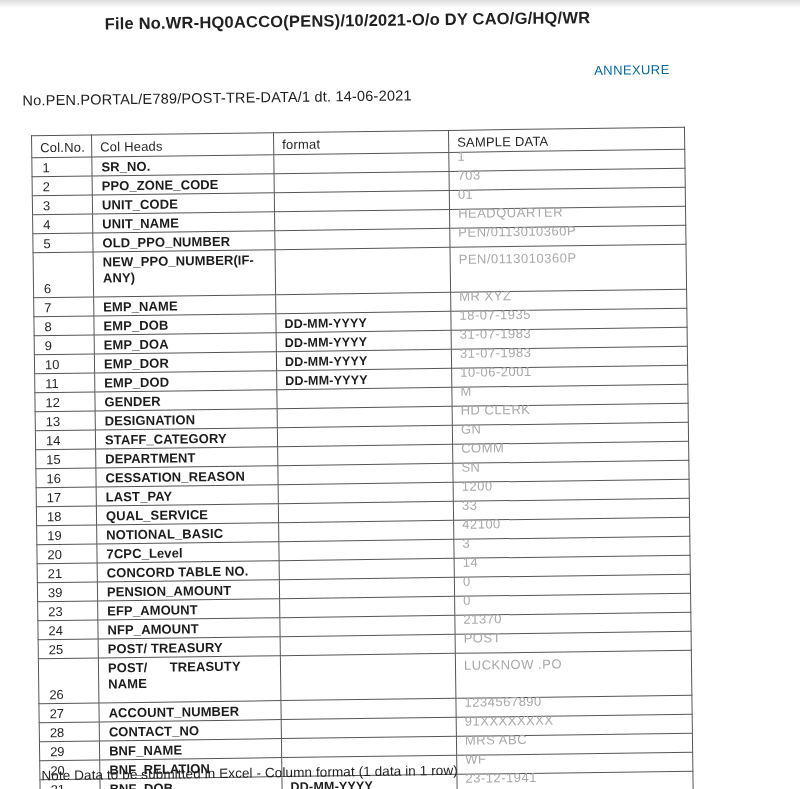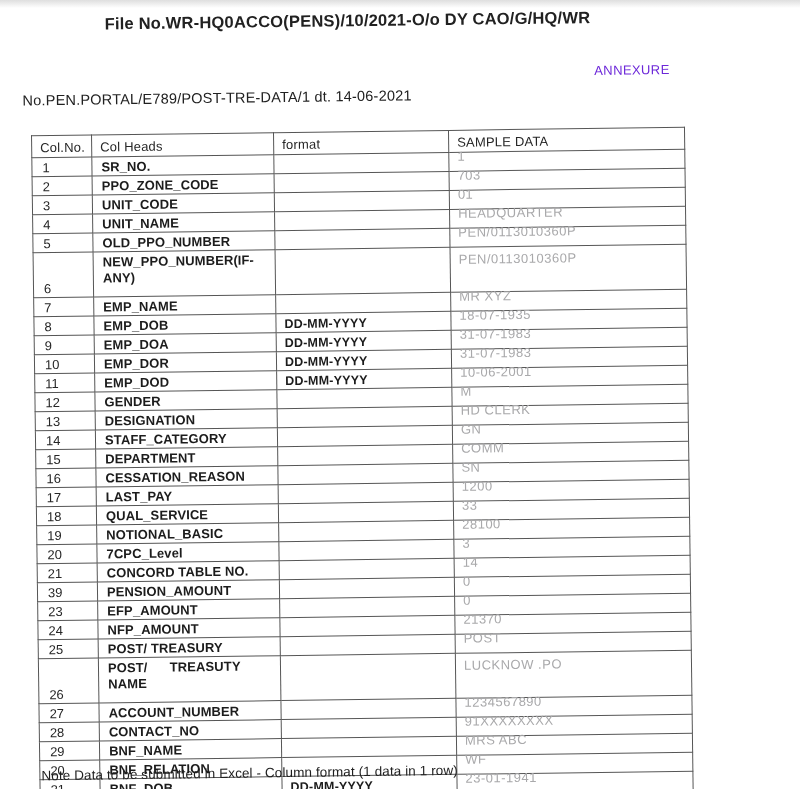--- a/index.html
+++ b/index.html
@@ -28,21 +28,21 @@
     transform:rotate(-0.75deg);
     transform-origin:60px 440px;
   }
   .file-no{
     position:absolute;left:110px;top:15px;margin:0;
     font-size:16.5px;font-weight:bold;letter-spacing:.2px;
     color:var(--ink);white-space:nowrap;
   }
   .annexure{
     position:absolute;left:599px;top:70px;
-    font-size:13px;letter-spacing:.4px;color:#6d28d9;
+    font-size:13px;letter-spacing:.4px;color:#0369a1;
   }
   .ref-line{
     position:absolute;left:27px;top:92px;
     font-size:14.5px;letter-spacing:.2px;color:var(--ink);
     white-space:nowrap;
   }
   table.data-table{
     position:absolute;left:35px;top:135px;
     width:653px;
     border-collapse:collapse;table-layout:fixed;
@@ -222,21 +222,21 @@
         <tr>
           <td class="col-no-cell"><span>18</span></td>
           <td class="col-head-cell"><span>QUAL_SERVICE</span></td>
           <td class="format-cell"><span></span></td>
           <td class="sample-data-cell"><span>33</span></td>
         </tr>
         <tr>
           <td class="col-no-cell"><span>19</span></td>
           <td class="col-head-cell"><span>NOTIONAL_BASIC</span></td>
           <td class="format-cell"><span></span></td>
-          <td class="sample-data-cell"><span>28100</span></td>
+          <td class="sample-data-cell"><span>42100</span></td>
         </tr>
         <tr>
           <td class="col-no-cell"><span>20</span></td>
           <td class="col-head-cell"><span>7CPC_Level</span></td>
           <td class="format-cell"><span></span></td>
           <td class="sample-data-cell"><span>3</span></td>
         </tr>
         <tr>
           <td class="col-no-cell"><span>21</span></td>
           <td class="col-head-cell"><span>CONCORD TABLE NO.</span></td>
@@ -295,20 +295,20 @@
         <tr>
           <td class="col-no-cell"><span>20</span></td>
           <td class="col-head-cell"><span>BNF_RELATION</span></td>
           <td class="format-cell"><span></span></td>
           <td class="sample-data-cell"><span>WF</span></td>
         </tr>
         <tr>
           <td class="col-no-cell"><span>31</span></td>
           <td class="col-head-cell"><span>BNF_DOB</span></td>
           <td class="format-cell"><span>DD-MM-YYYY</span></td>
-          <td class="sample-data-cell"><span>23-01-1941</span></td>
+          <td class="sample-data-cell"><span>23-12-1941</span></td>
         </tr>
       </tbody>
   </table>
 
   <div class="note">Note Data to be submitted in Excel - Column format (1 data in 1 row)</div>
 
 </div>
 
 </body></html>

